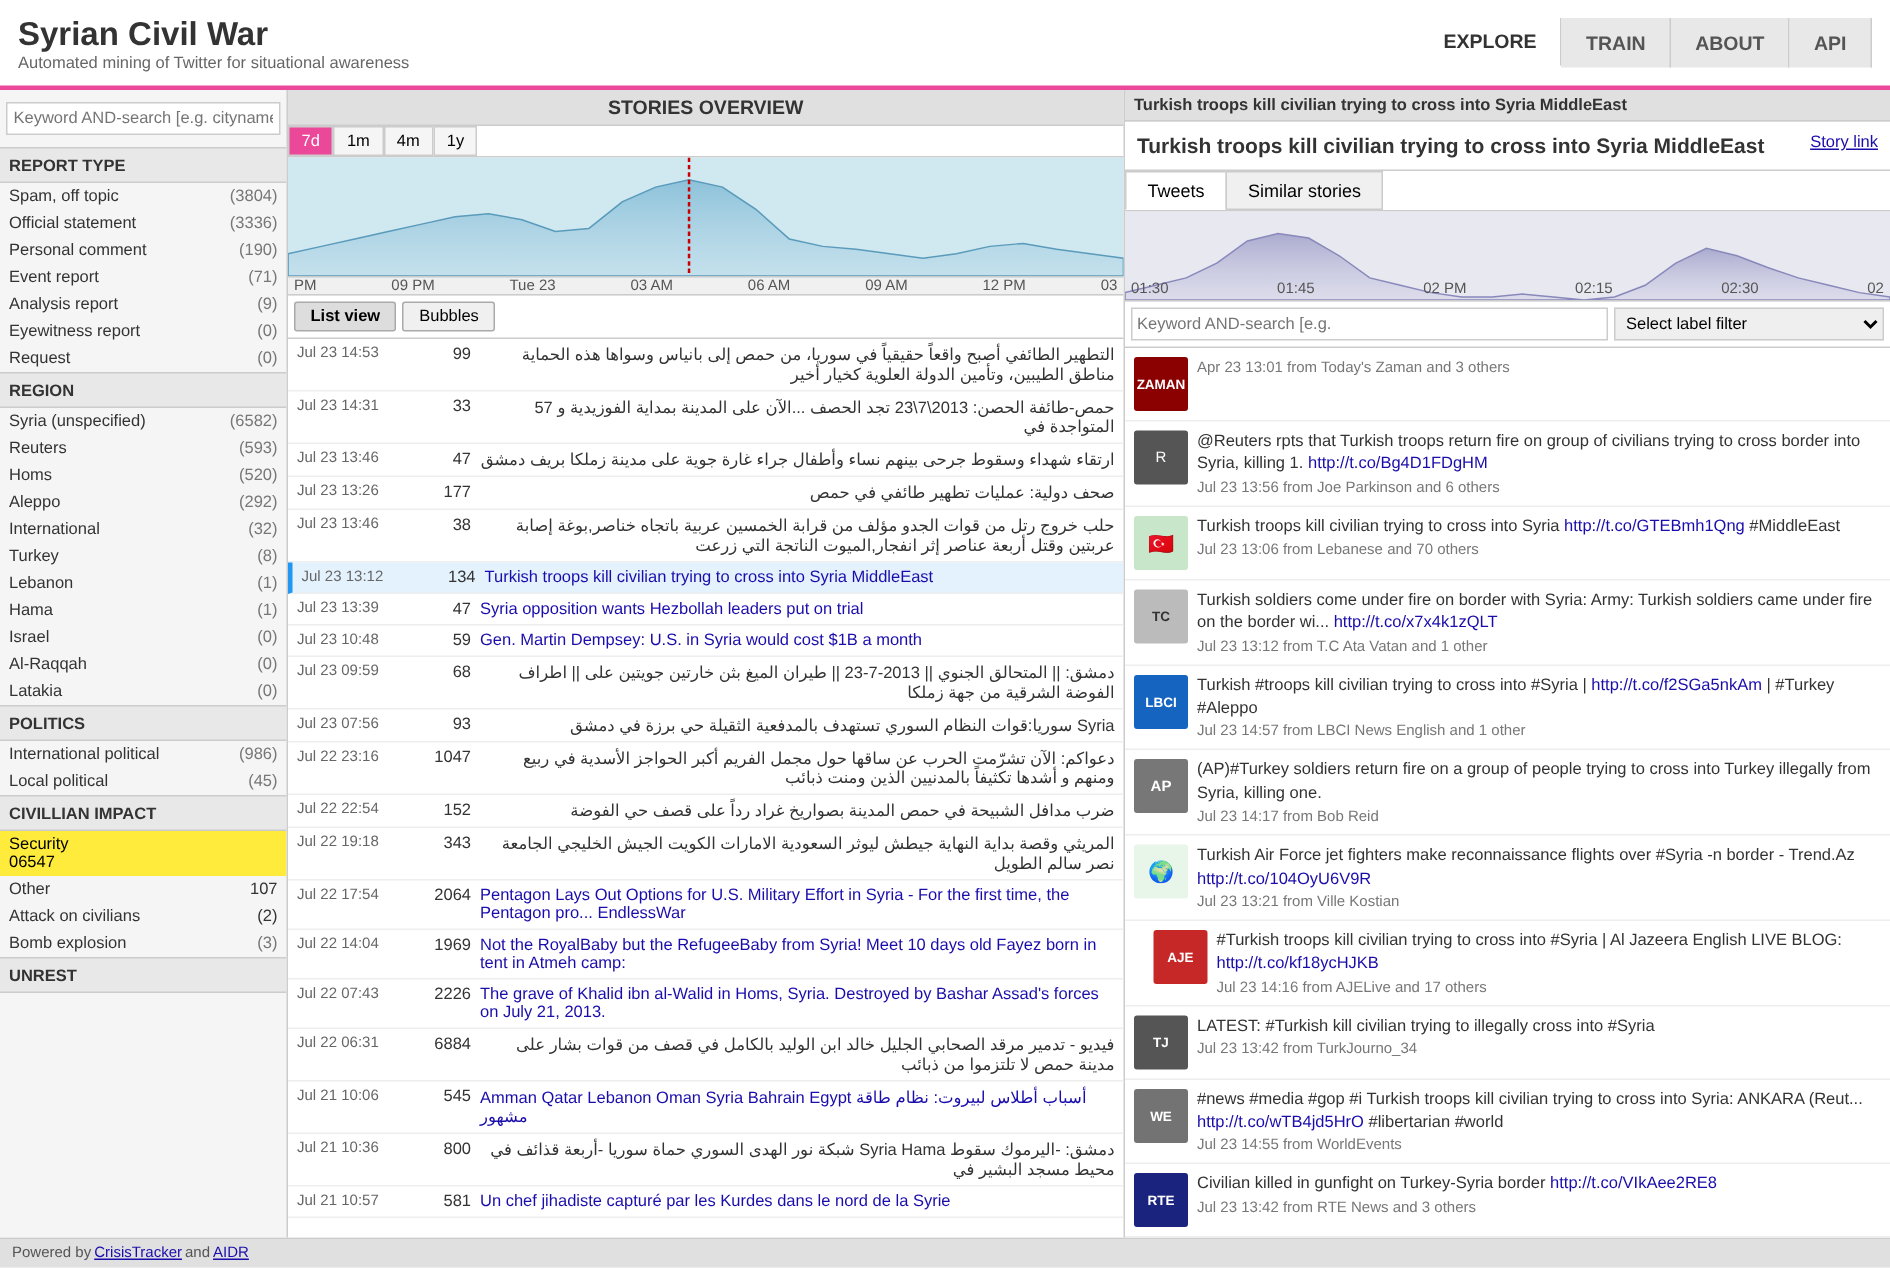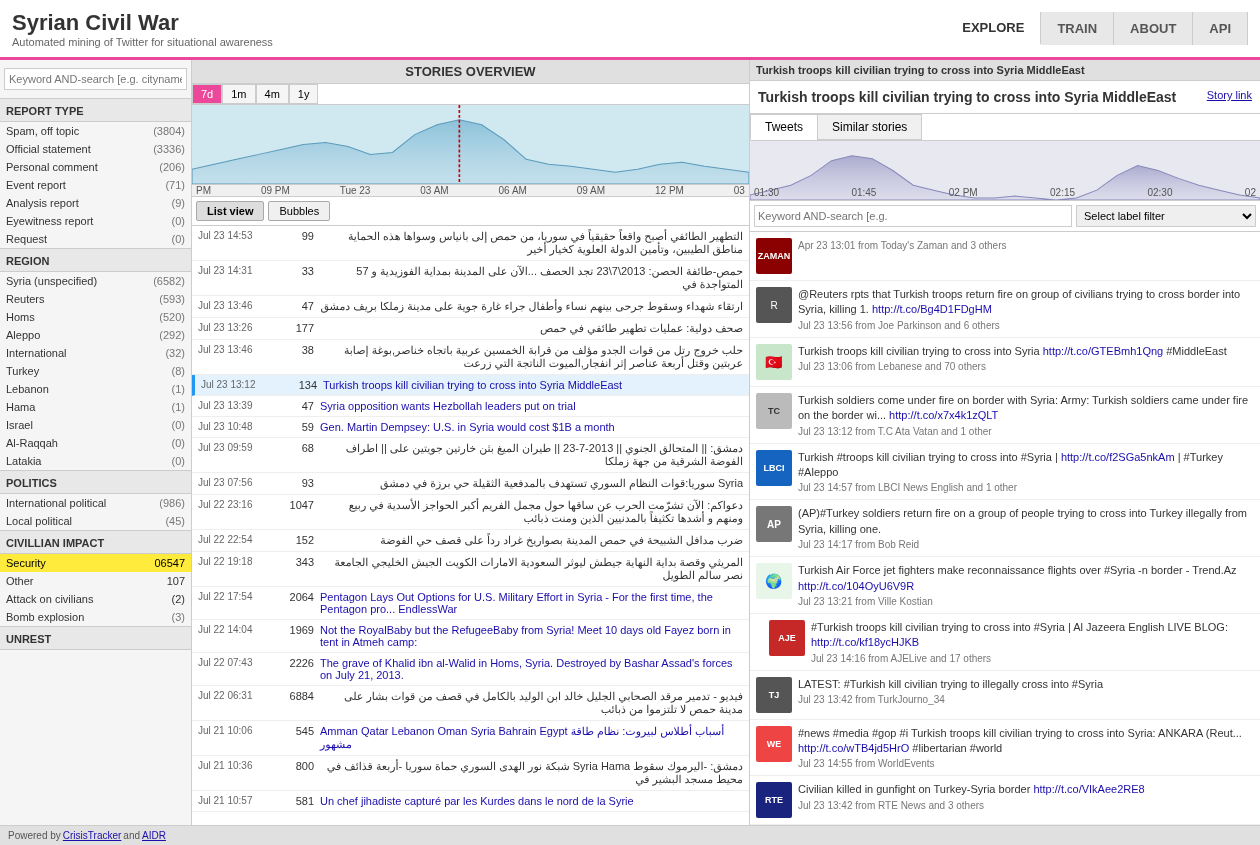--- a/index.html
+++ b/index.html
@@ -16,21 +16,21 @@
     
     #main { display: flex; height: calc(845px - 60px - 20px); }
 
     
     #sidebar { width: 192px; background: #f5f5f5; border-right: 1px solid #ccc; overflow-y: auto; flex-shrink: 0; }
     .sidebar-section-title { font-size: 11px; font-weight: bold; color: #333; padding: 6px 6px 4px 6px; background: #e8e8e8; border-top: 1px solid #ccc; border-bottom: 1px solid #ccc; text-transform: uppercase; }
     .sidebar-item { padding: 3px 6px; cursor: pointer; color: #333; font-size: 11px; display: flex; justify-content: space-between; }
     .sidebar-item .count { color: #777; }
     .keyword-search { width: 100%; padding: 4px; font-size: 11px; border: 1px solid #ccc; margin: 4px 0; }
     .sidebar-top { padding: 4px; }
-    .sidebar-security { background: #ffeb3b; padding: 3px 6px; font-size: 11px; display: flex; justify-content: space-between; cursor: pointer; }
+    .sidebar-security { background: #ffeb3b; padding: 3px 6px; font-size: 11px; display: flex; justify-content: space-between; cursor: pointer; flex-direction: column; }
     .sidebar-other { padding: 3px 6px; font-size: 11px; display: flex; justify-content: space-between; cursor: pointer; color: #333; }
     .sidebar-attack { padding: 3px 6px; font-size: 11px; display: flex; justify-content: space-between; cursor: pointer; color: #333; }
 
     
     #center { flex: 1; display: flex; flex-direction: column; background: #fff; border-right: 1px solid #ccc; }
     #center-header { background: #e0e0e0; text-align: center; padding: 4px; font-weight: bold; font-size: 13px; color: #333; border-bottom: 1px solid #ccc; }
     #chart-area { background: #d0e8f0; height: 80px; position: relative; border-bottom: 1px solid #ccc; }
     #chart-svg { width: 100%; height: 100%; }
     .time-labels { display: flex; justify-content: space-between; padding: 0 4px; background: #f0f0f0; border-bottom: 1px solid #ccc; font-size: 10px; color: #555; }
     .time-btn-group { display: flex; border-bottom: 1px solid #ccc; }
@@ -106,21 +106,21 @@
       <div class="sidebar-item">
         <span>Spam, off topic</span>
           <span class="count">(3804)</span>
       </div>
       <div class="sidebar-item">
         <span>Official statement</span>
           <span class="count">(3336)</span>
       </div>
       <div class="sidebar-item">
         <span>Personal comment</span>
-          <span class="count">(206)</span>
+          <span class="count">(190)</span>
       </div>
       <div class="sidebar-item">
         <span>Event report</span>
           <span class="count">(71)</span>
       </div>
       <div class="sidebar-item">
         <span>Analysis report</span>
           <span class="count">(9)</span>
       </div>
       <div class="sidebar-item">
@@ -466,21 +466,21 @@
 
       <div class="tweet-item">
         <div class="tweet-avatar" style="background:#555; color:#fff; font-size:9px; font-weight:bold;">TJ</div>
         <div class="tweet-content">
           <div class="tweet-text">LATEST: #Turkish kill civilian trying to illegally cross into #Syria</div>
           <div class="tweet-meta">Jul 23 13:42 from TurkJourno_34</div>
         </div>
       </div>
 
       <div class="tweet-item">
-        <div class="tweet-avatar" style="background:#ef4444; color:#fff; font-size:9px; font-weight:bold;">WE</div>
+        <div class="tweet-avatar" style="background:#737373; color:#fff; font-size:9px; font-weight:bold;">WE</div>
         <div class="tweet-content">
           <div class="tweet-text">#news #media #gop #i Turkish troops kill civilian trying to cross into Syria: ANKARA (Reut... <span style="color:#1a0dab;">http://t.co/wTB4jd5HrO</span> #libertarian #world</div>
           <div class="tweet-meta">Jul 23 14:55 from WorldEvents</div>
         </div>
       </div>
 
       <div class="tweet-item">
         <div class="tweet-avatar" style="background:#1a237e; color:#fff; font-size:9px; font-weight:bold;">RTE</div>
         <div class="tweet-content">
           <div class="tweet-text">Civilian killed in gunfight on Turkey-Syria border <span style="color:#1a0dab;">http://t.co/VIkAee2RE8</span></div>

